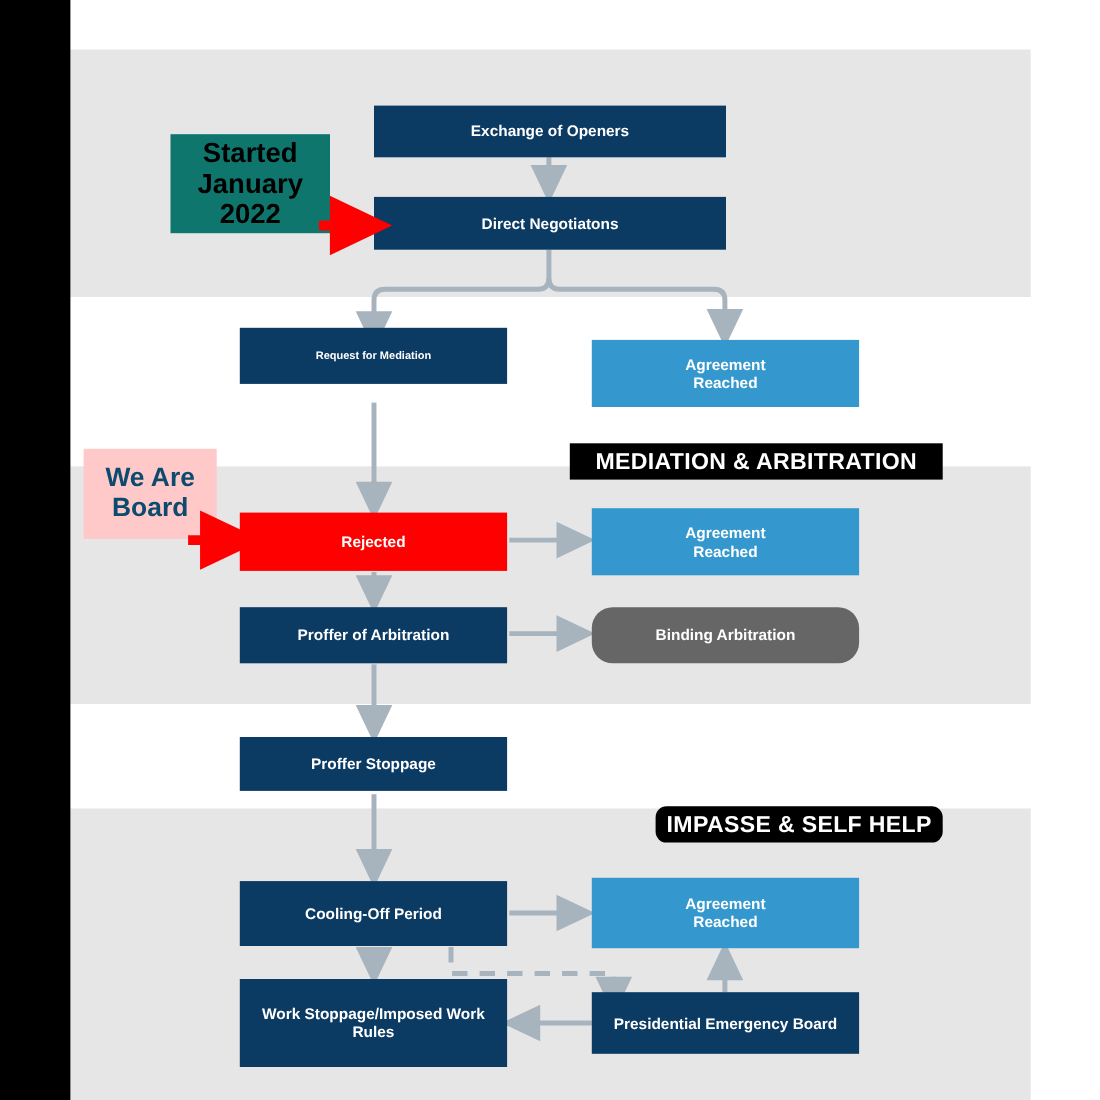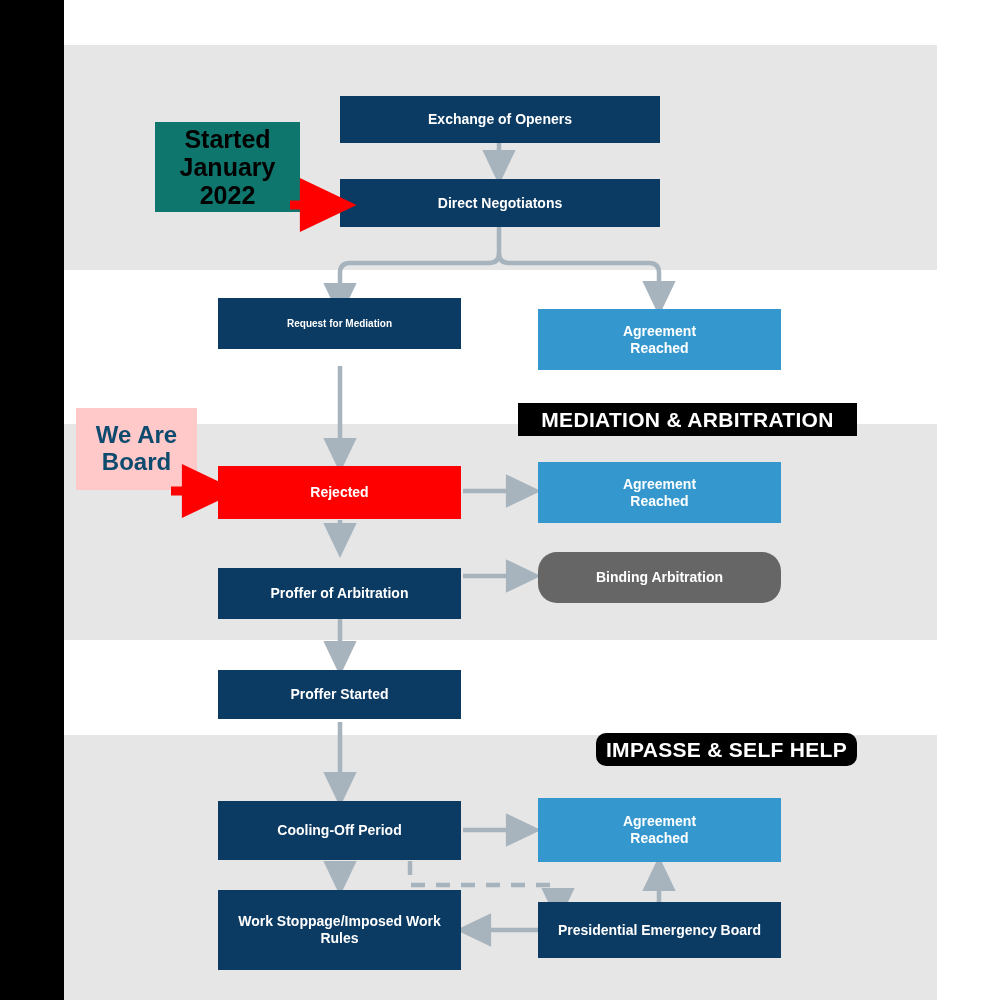--- a/index.html
+++ b/index.html
@@ -153,25 +153,25 @@
     <span>Reached</span>
   </div>
 
   <div class="node red" style="left:218px; top:466px; width:243px; height:53px; font-size:14px;">Rejected</div>
 
   <div class="node light" style="left:538px; top:462px; width:243px; height:61px; font-size:14px; flex-direction:column;">
     <span>Agreement</span>
     <span>Reached</span>
   </div>
 
-  <div class="node dark" style="left:218px; top:552px; width:243px; height:51px; font-size:14px;margin-top:16px;">Proffer of Arbitration</div>
+  <div class="node dark" style="left:218px; top:552px; width:243px; height:51px; font-size:14px;">Proffer of Arbitration</div>
 
   <div class="node gray" style="left:538px; top:552px; width:243px; height:51px; font-size:14px;border-radius:19px;">Binding Arbitration</div>
 
-  <div class="node dark" style="left:218px; top:670px; width:243px; height:49px; font-size:14px;">Proffer Started</div>
+  <div class="node dark" style="left:218px; top:670px; width:243px; height:49px; font-size:14px;">Proffer Stoppage</div>
 
   <div class="node dark" style="left:218px; top:801px; width:243px; height:59px; font-size:14px;">Cooling-Off Period</div>
 
   <div class="node light" style="left:538px; top:798px; width:243px; height:64px; font-size:14px; flex-direction:column;">
     <span>Agreement</span>
     <span>Reached</span>
   </div>
 
   <div class="node dark" style="left:218px; top:890px; width:243px; height:80px; font-size:14px; flex-direction:column;">
     <span>Work Stoppage/Imposed Work</span>

